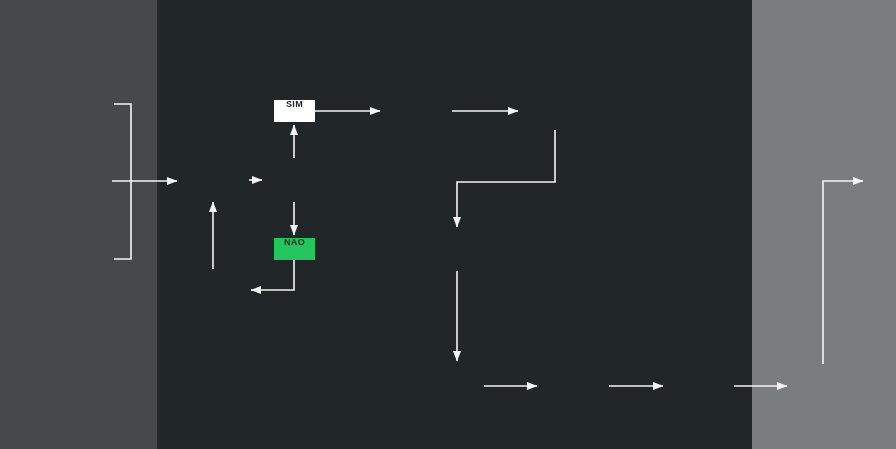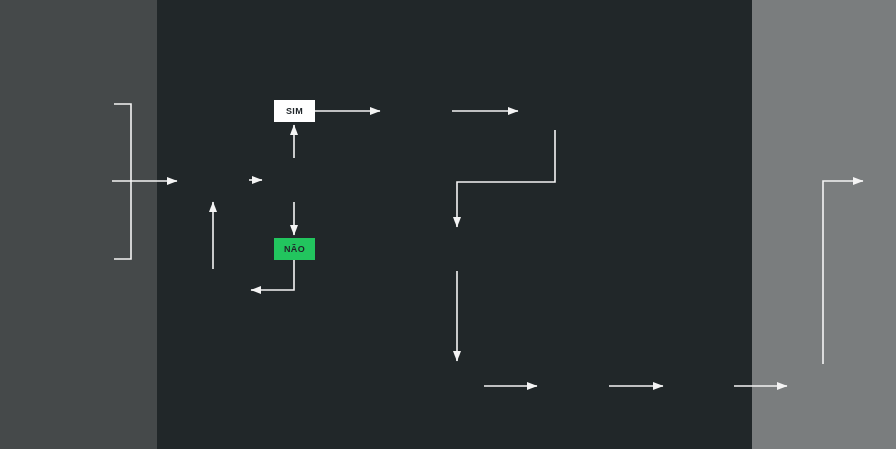--- a/index.html
+++ b/index.html
@@ -18,21 +18,20 @@
   }
   .flow {
     position: absolute;
     left: 0;
     top: 0;
     display: block;
   }
   .node {
     position: absolute;
     display: flex;
-    align-items: center;
     justify-content: center;
     box-sizing: border-box;
     font-weight: bold;
     font-size: 9px;
     letter-spacing: 0.3px;
     line-height: 1;
     user-select: none;
   }
   .node.diamond {
     clip-path: polygon(50% 0%, 100% 50%, 50% 100%, 0% 50%);

